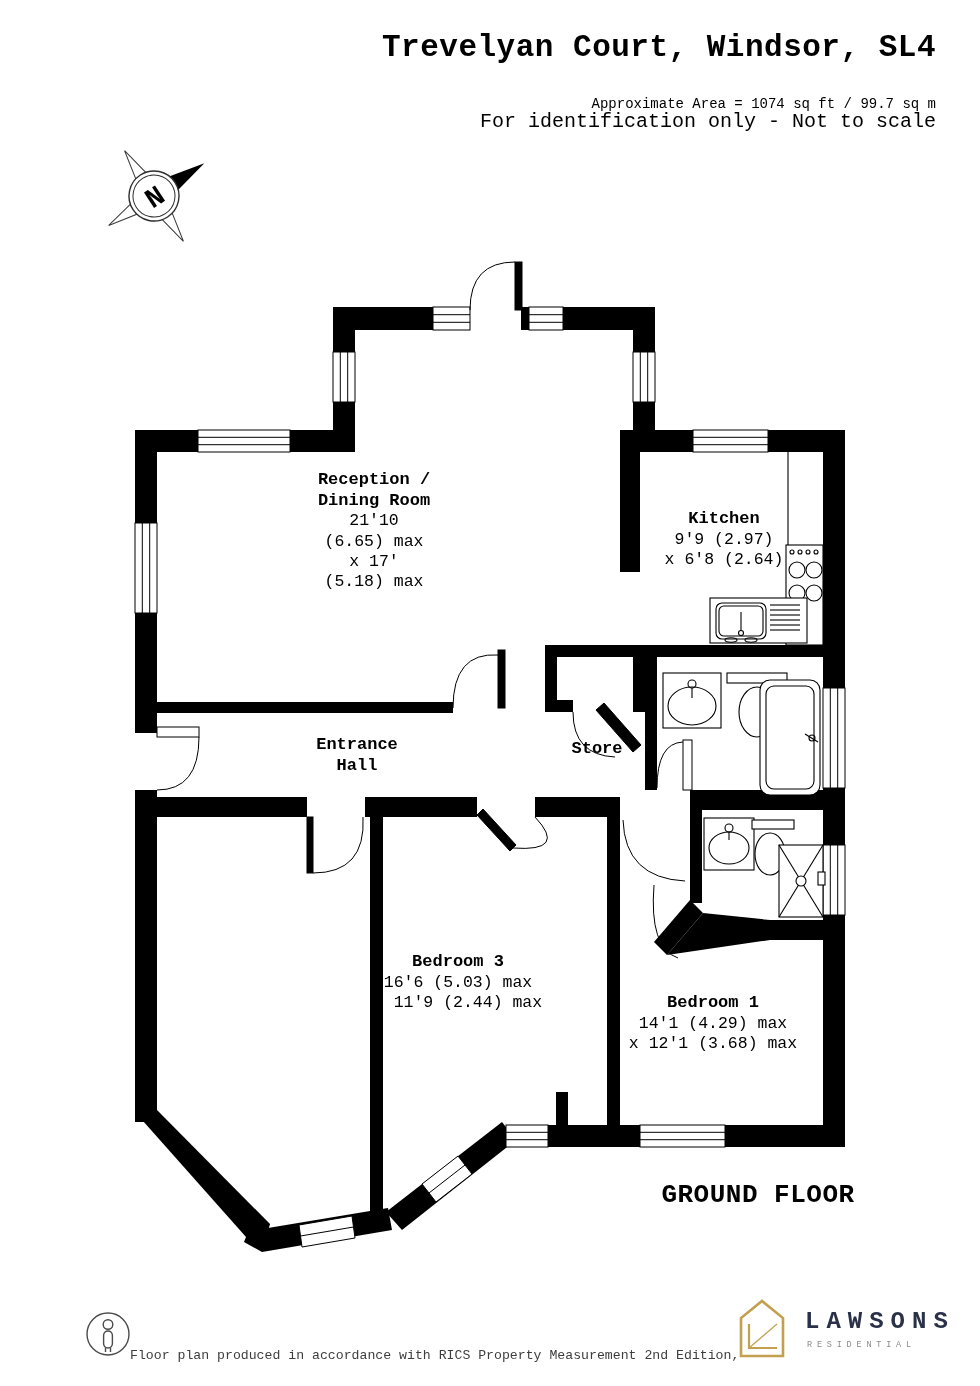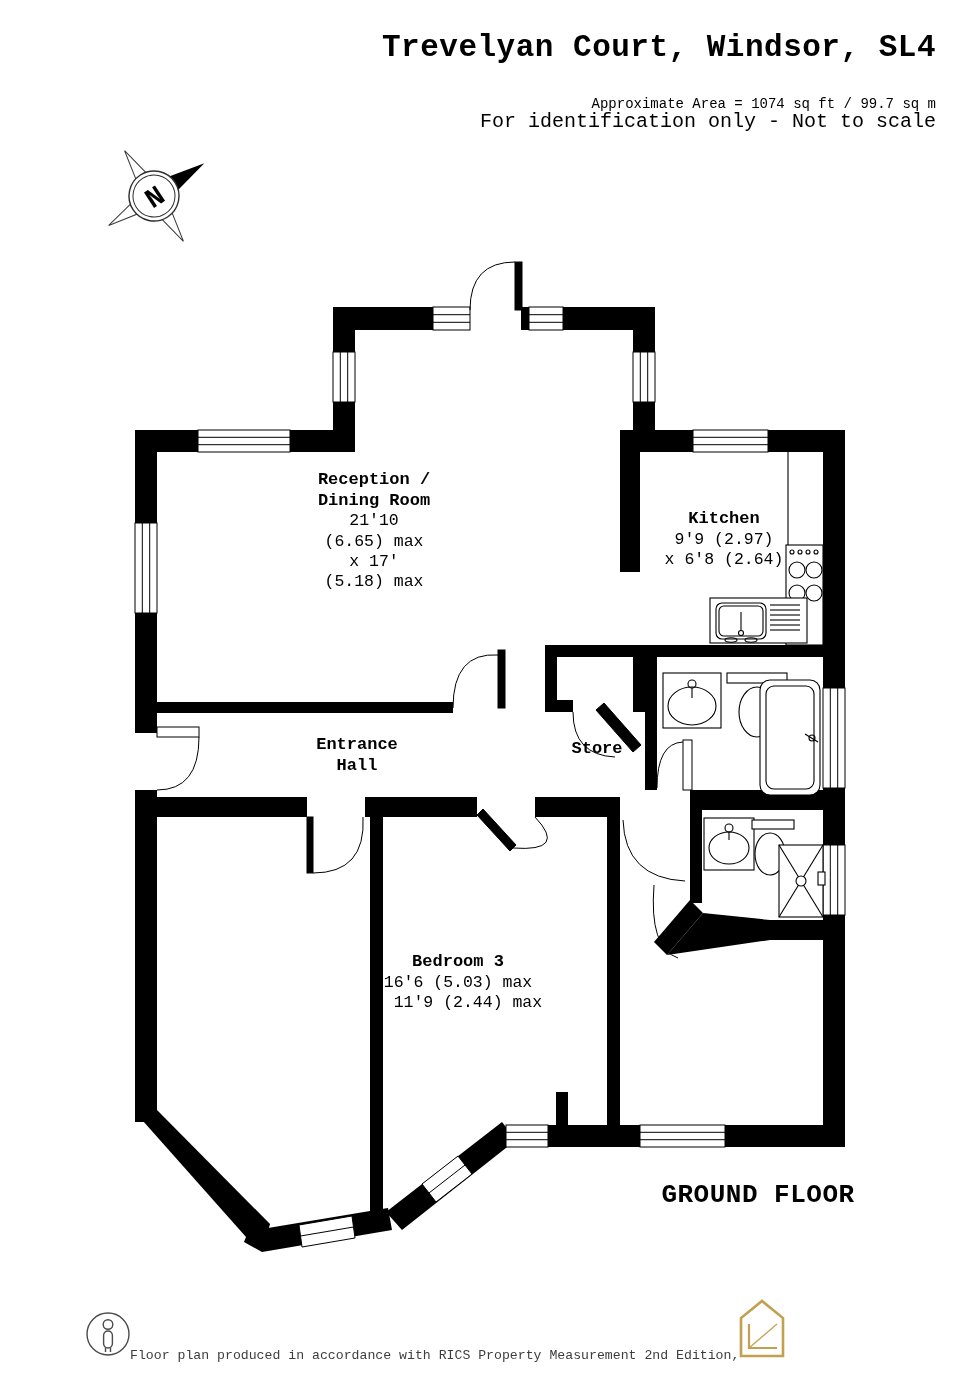--- a/index.html
+++ b/index.html
@@ -261,20 +261,25 @@
     <div class="room-name">Entrance Hall</div>
   </div>
 
 
   <div class="room-label" style="left:458px;top:952px;width:170px;">
     <div class="room-name">Bedroom 3</div>
     <div class="room-dim">16'6 (5.03) max</div>
     <div class="room-dim">x 11'9 (2.44) max</div>
   </div>
 
+  <div class="room-label" style="left:713px;top:993px;width:170px;">
+    <div class="room-name">Bedroom 1</div>
+    <div class="room-dim">14'1 (4.29) max</div>
+    <div class="room-dim">x 12'1 (3.68) max</div>
+  </div>
 
   <div class="floor-label" style="left:758px;top:1180px;">GROUND FLOOR</div>
 
   <svg class="person-icon" width="46" height="46" viewBox="0 0 46 46">
     <circle cx="23" cy="23" r="21" fill="none" stroke="#4b4b4b" stroke-width="1.4"></circle>
     <circle cx="23" cy="13.5" r="4.8" fill="none" stroke="#4b4b4b" stroke-width="1.4"></circle>
     <rect x="18.6" y="20" width="8.8" height="17" rx="4.4" fill="none" stroke="#4b4b4b" stroke-width="1.4"></rect>
     <line x1="20.5" y1="37" x2="20.5" y2="41" stroke="#4b4b4b" stroke-width="1.4"></line>
     <line x1="25.5" y1="37" x2="25.5" y2="41" stroke="#4b4b4b" stroke-width="1.4"></line>
   </svg>
@@ -284,15 +289,19 @@
     
     
   </div>
 
   <div class="logo">
     <svg width="58" height="62" viewBox="0 0 58 62">
       <path d="M8,58 L8,20 L29,3 L50,20 L50,58 Z" fill="none" stroke="#c2a050" stroke-width="2.6"></path>
       <path d="M16,26 L16,50 L44,50" fill="none" stroke="#c2a050" stroke-width="2.2"></path>
       <path d="M16,50 L44,26" fill="none" stroke="#c2a050" stroke-width="1.2"></path>
     </svg>
+    <div class="logo-text">
+      <div class="logo-brand">LAWSONS</div>
+      <div class="logo-tagline">RESIDENTIAL</div>
+    </div>
   </div>
 
 </div>
 
 </body></html>

